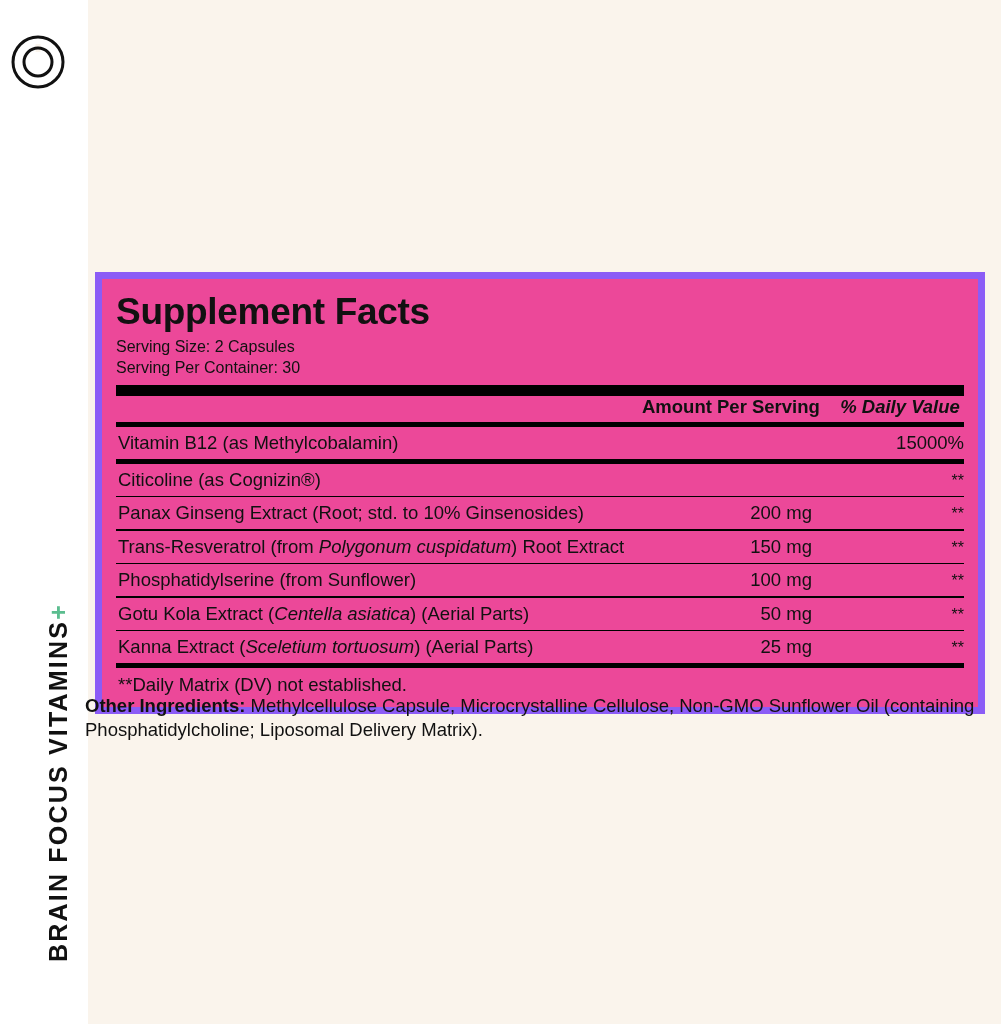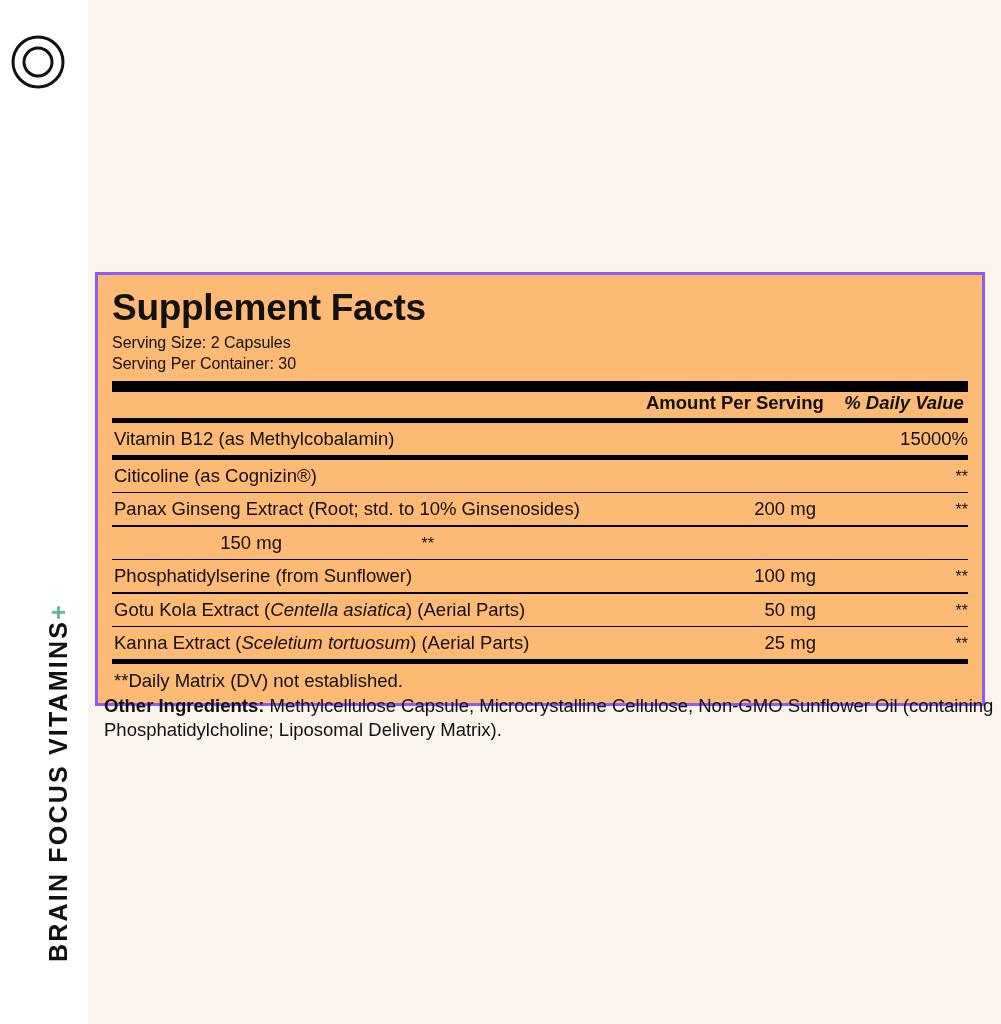--- a/index.html
+++ b/index.html
@@ -61,22 +61,22 @@
     background: #faf4ec;
   }
 
   
   .sf-panel {
     position: absolute;
     left: 95px;
     top: 272px;
     width: 890px;
     box-sizing: border-box;
-    border: 3px solid #8b5cf6;
-    background: #fdba74;
+    border: 7px solid #8b5cf6;
+    background: #ec4899;
     padding: 6px 14px 8px 14px;
   }
   .sf-title {
     font-size: 37px;
     font-weight: bold;
     color: #111111;
     letter-spacing: -0.3px;
     line-height: 1.18;
     margin: 5px 0 2px 0;
   }
@@ -134,21 +134,21 @@
   }
   .footnote {
     font-size: 18.5px;
     color: #111111;
     padding: 6px 0 3px 2px;
   }
   i { font-style: italic; }
 
   .other-ing {
     position: absolute;
-    left: 104px;
+    left: 85px;
     top: 694px;
     width: 890px;
     font-size: 18.5px;
     line-height: 1.3;
     color: #111111;
   }
   .other-ing b { font-weight: bold; }
 </style>
 </head>
 <body>
@@ -196,20 +196,21 @@
         <div class="dv"><span class="dagger">**</span></div>
       </div>
       <div class="rule-thin"></div>
       <div class="sf-row">
         <div class="name">Panax Ginseng Extract (Root; std. to 10% Ginsenosides)</div>
         <div class="amount">200 mg</div>
         <div class="dv"><span class="dagger">**</span></div>
       </div>
       <div class="rule-thin"></div>
       <div class="sf-row">
+        <div class="name">Trans-Resveratrol (from <i>Polygonum cuspidatum</i>) Root Extract</div>
         <div class="amount">150 mg</div>
         <div class="dv"><span class="dagger">**</span></div>
       </div>
       <div class="rule-thin"></div>
       <div class="sf-row">
         <div class="name">Phosphatidylserine (from Sunflower)</div>
         <div class="amount">100 mg</div>
         <div class="dv"><span class="dagger">**</span></div>
       </div>
       <div class="rule-thin"></div>

